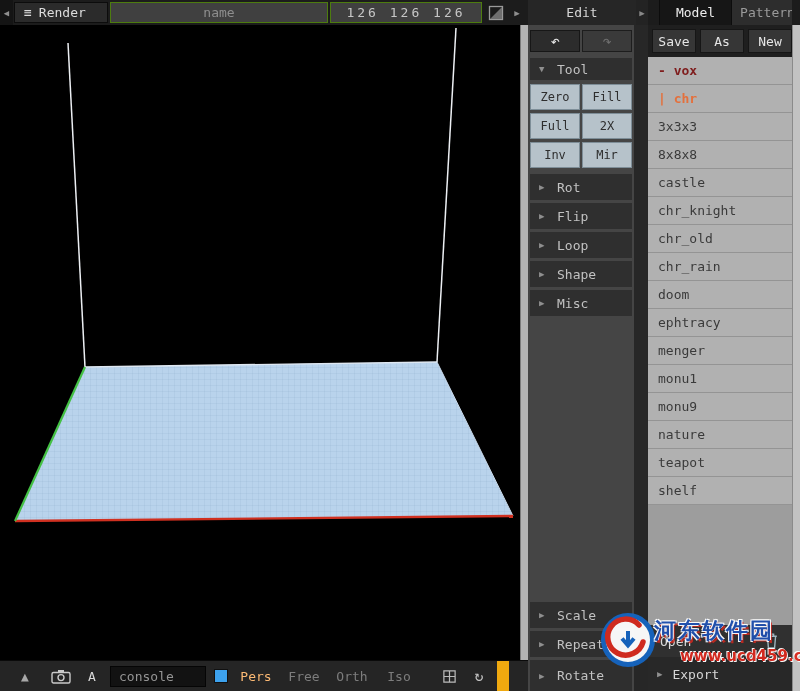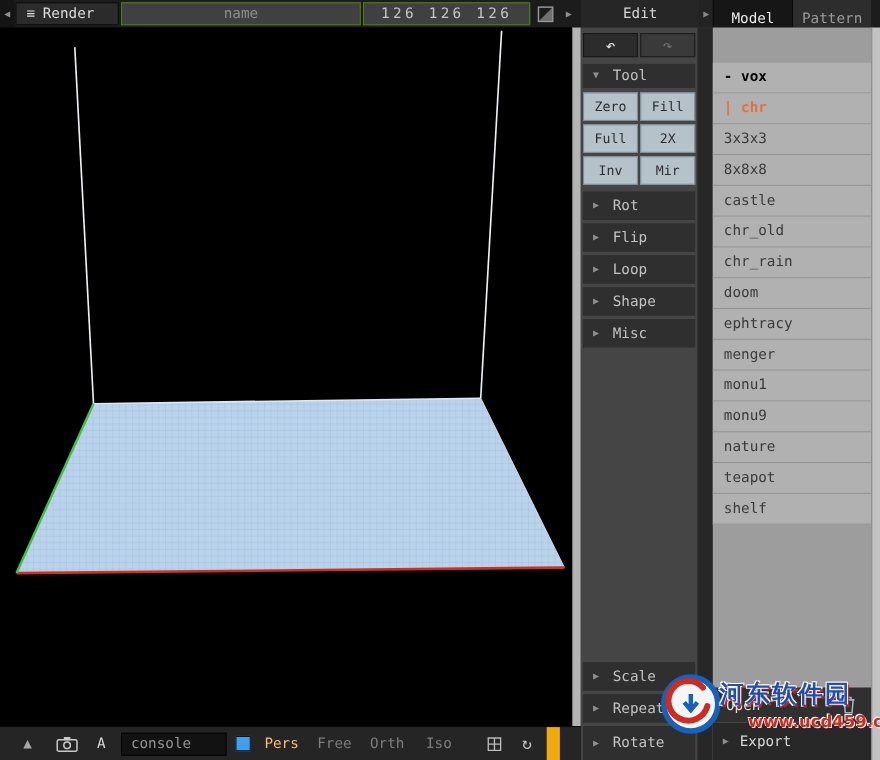--- a/index.html
+++ b/index.html
@@ -8,21 +8,21 @@
   .abs{position:absolute;}
   
   .topbar{background:#1c1c1c;border-bottom:1px solid #000;color:#ccc;}
   .tb-collapse{background:#141414;color:#8f8f8f;font-size:9px;display:flex;align-items:center;justify-content:center;}
   .tb-btn{background:#2b2b2b;border:1px solid #0c0c0c;color:#dcdcdc;display:flex;align-items:center;gap:7px;padding:0 9px;box-sizing:border-box;}
   .tb-field{background:#404040;border:1px solid #4d7c0f;color:#8e8e8e;display:flex;align-items:center;justify-content:center;box-sizing:border-box;}
   .tb-field.size{color:#c6c6c6;letter-spacing:3px;}
   .tb-arrow{color:#8f8f8f;font-size:9px;display:flex;align-items:center;justify-content:center;}
   .edit-header{background:#262626;color:#d6d6d6;display:flex;align-items:center;justify-content:center;}
   .edit-strip{background:#232323;color:#888;font-size:9px;display:flex;align-items:center;justify-content:center;}
-  .tab{display:flex;align-items:flex-end;justify-content:center;height:25px;background:#2d2d2d;color:#9a9a9a;border-left:1px solid #0c0c0c;box-sizing:border-box;}
+  .tab{display:flex;align-items:center;justify-content:center;height:25px;background:#2d2d2d;color:#9a9a9a;border-left:1px solid #0c0c0c;box-sizing:border-box;margin-left:11px;}
   .tab.active{background:#161616;color:#ececec;}
   .tab-corner{height:25px;background:#1c1c1c;}
   
   .vscroll{background:#b4b4b4;border-left:1px solid #7c7c7c;box-sizing:border-box;}
   
   .bottombar{background:#252525;border-top:1px solid #0a0a0a;box-sizing:border-box;}
   .bb-icon{display:flex;align-items:center;justify-content:center;color:#b9b9b9;}
   .bb-field{background:#121212;border:1px solid #050505;color:#949494;display:flex;align-items:center;padding-left:8px;box-sizing:border-box;}
   .swatch{border:1px solid #111;box-sizing:border-box;}
   .viewmode{display:flex;align-items:center;justify-content:center;color:#7d7d7d;}
@@ -220,36 +220,50 @@
       <span class="arr">▶</span>
       <span>Repeat</span>
     </div>
     <div class="abs section-hd" style="left:2px;top:635px;width:102px;height:31px;">
       <span class="arr">▶</span>
       <span>Rotate</span>
     </div>
   </div>
 
   <div class="abs model-panel" style="left:648px;top:25px;width:144px;height:666px;">
+    <div class="abs mp-head" style="left:0;top:0;width:144px;height:32px;">
+      <div class="abs mp-btn" style="left:4px;top:4px;width:44px;height:24px;">
+        <span>Save</span>
+      </div>
+      <div class="abs mp-btn" style="left:52px;top:4px;width:44px;height:24px;">
+        <span>As</span>
+      </div>
+      <div class="abs mp-btn" style="left:100px;top:4px;width:44px;height:24px;">
+        <span>New</span>
+      </div>
+    </div>
 
     <div class="abs" style="left:0;top:32px;width:144px;height:568px;">
       <div class="file-row">
-        <span style="font-weight: bold; color: #000000;">- vox</span>
+        <span style="font-weight: bold; color: #7f1d1d;">- vox</span>
       </div>
       <div class="file-row">
         <span style="font-weight: bold; color: rgb(228, 112, 60);">| chr</span>
       </div>
       <div class="file-row">
           <span>3x3x3</span>
         </div>
       <div class="file-row">
           <span>8x8x8</span>
         </div>
       <div class="file-row">
           <span>castle</span>
+        </div>
+      <div class="file-row">
+          <span>chr_knight</span>
         </div>
       <div class="file-row">
           <span>chr_old</span>
         </div>
       <div class="file-row">
           <span>chr_rain</span>
         </div>
       <div class="file-row">
           <span>doom</span>
         </div>

